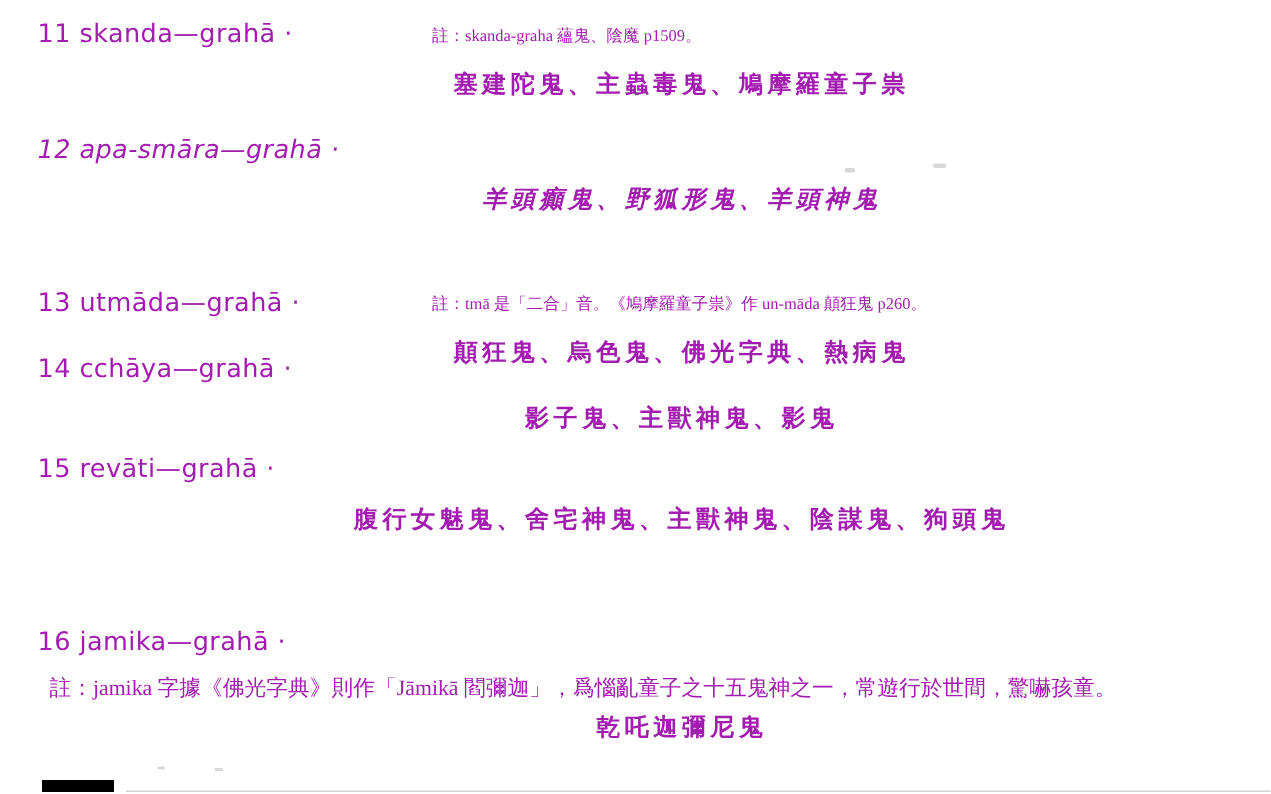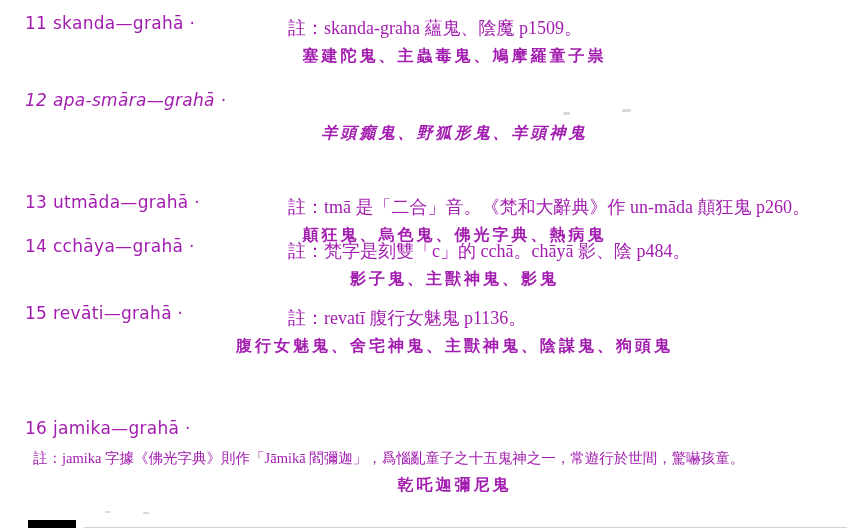--- a/index.html
+++ b/index.html
@@ -19,21 +19,21 @@
     font-family: "DejaVu Sans", "Liberation Sans", sans-serif;
     font-size: 17px;
     letter-spacing: 0.3px;
     white-space: nowrap;
   }
   .note {
     position: absolute;
     left: 263px;
     top: 3px;
     font-family: "Liberation Serif", serif;
-    font-size: 18px;
+    font-size: 11px;
     white-space: nowrap;
   }
   .gloss {
     margin-top: 9px;
     margin-left: 8px;
     font-family: "Liberation Serif", serif;
     font-weight: bold;
     font-size: 16px;
     letter-spacing: 3px;
     white-space: nowrap;
@@ -90,37 +90,35 @@
   <div class="entry e12">
     <div class="head-row">
       <span class="headword">12 apa-smāra—grahā ·</span>
     </div>
     <div class="gloss">羊頭癲鬼、野狐形鬼、羊頭神鬼</div>
   </div>
 
   <div class="entry e13">
     <div class="head-row">
       <span class="headword">13 utmāda—grahā ·</span>
-      <span class="note">註：tmā 是「二合」音。《梵和大辭典》作 un-māda 顛狂鬼 p260。</span>
+      <span class="note">註：tmā 是「二合」音。《鳩摩羅童子祟》作 un-māda 顛狂鬼 p260。</span>
     </div>
     <div class="gloss">顛狂鬼、烏色鬼、佛光字典、熱病鬼</div>
   </div>
 
   <div class="entry e14">
     <div class="head-row">
       <span class="headword">14 cchāya—grahā ·</span>
-      <span class="note">註：梵字是刻雙「c」的 cchā。chāyā 影、陰 p484。</span>
     </div>
     <div class="gloss">影子鬼、主獸神鬼、影鬼</div>
   </div>
 
   <div class="entry e15">
     <div class="head-row">
       <span class="headword">15 revāti—grahā ·</span>
-      <span class="note">註：revatī 腹行女魅鬼 p1136。</span>
     </div>
     <div class="gloss">腹行女魅鬼、舍宅神鬼、主獸神鬼、陰謀鬼、狗頭鬼</div>
   </div>
 
   <div class="entry e16">
     <div class="head-row">
       <span class="headword">16 jamika—grahā ·</span>
     </div>
     <div class="note-line">註：jamika 字據《佛光字典》則作「Jāmikā 閻彌迦」，爲惱亂童子之十五鬼神之一，常遊行於世間，驚嚇孩童。</div>
   </div>

